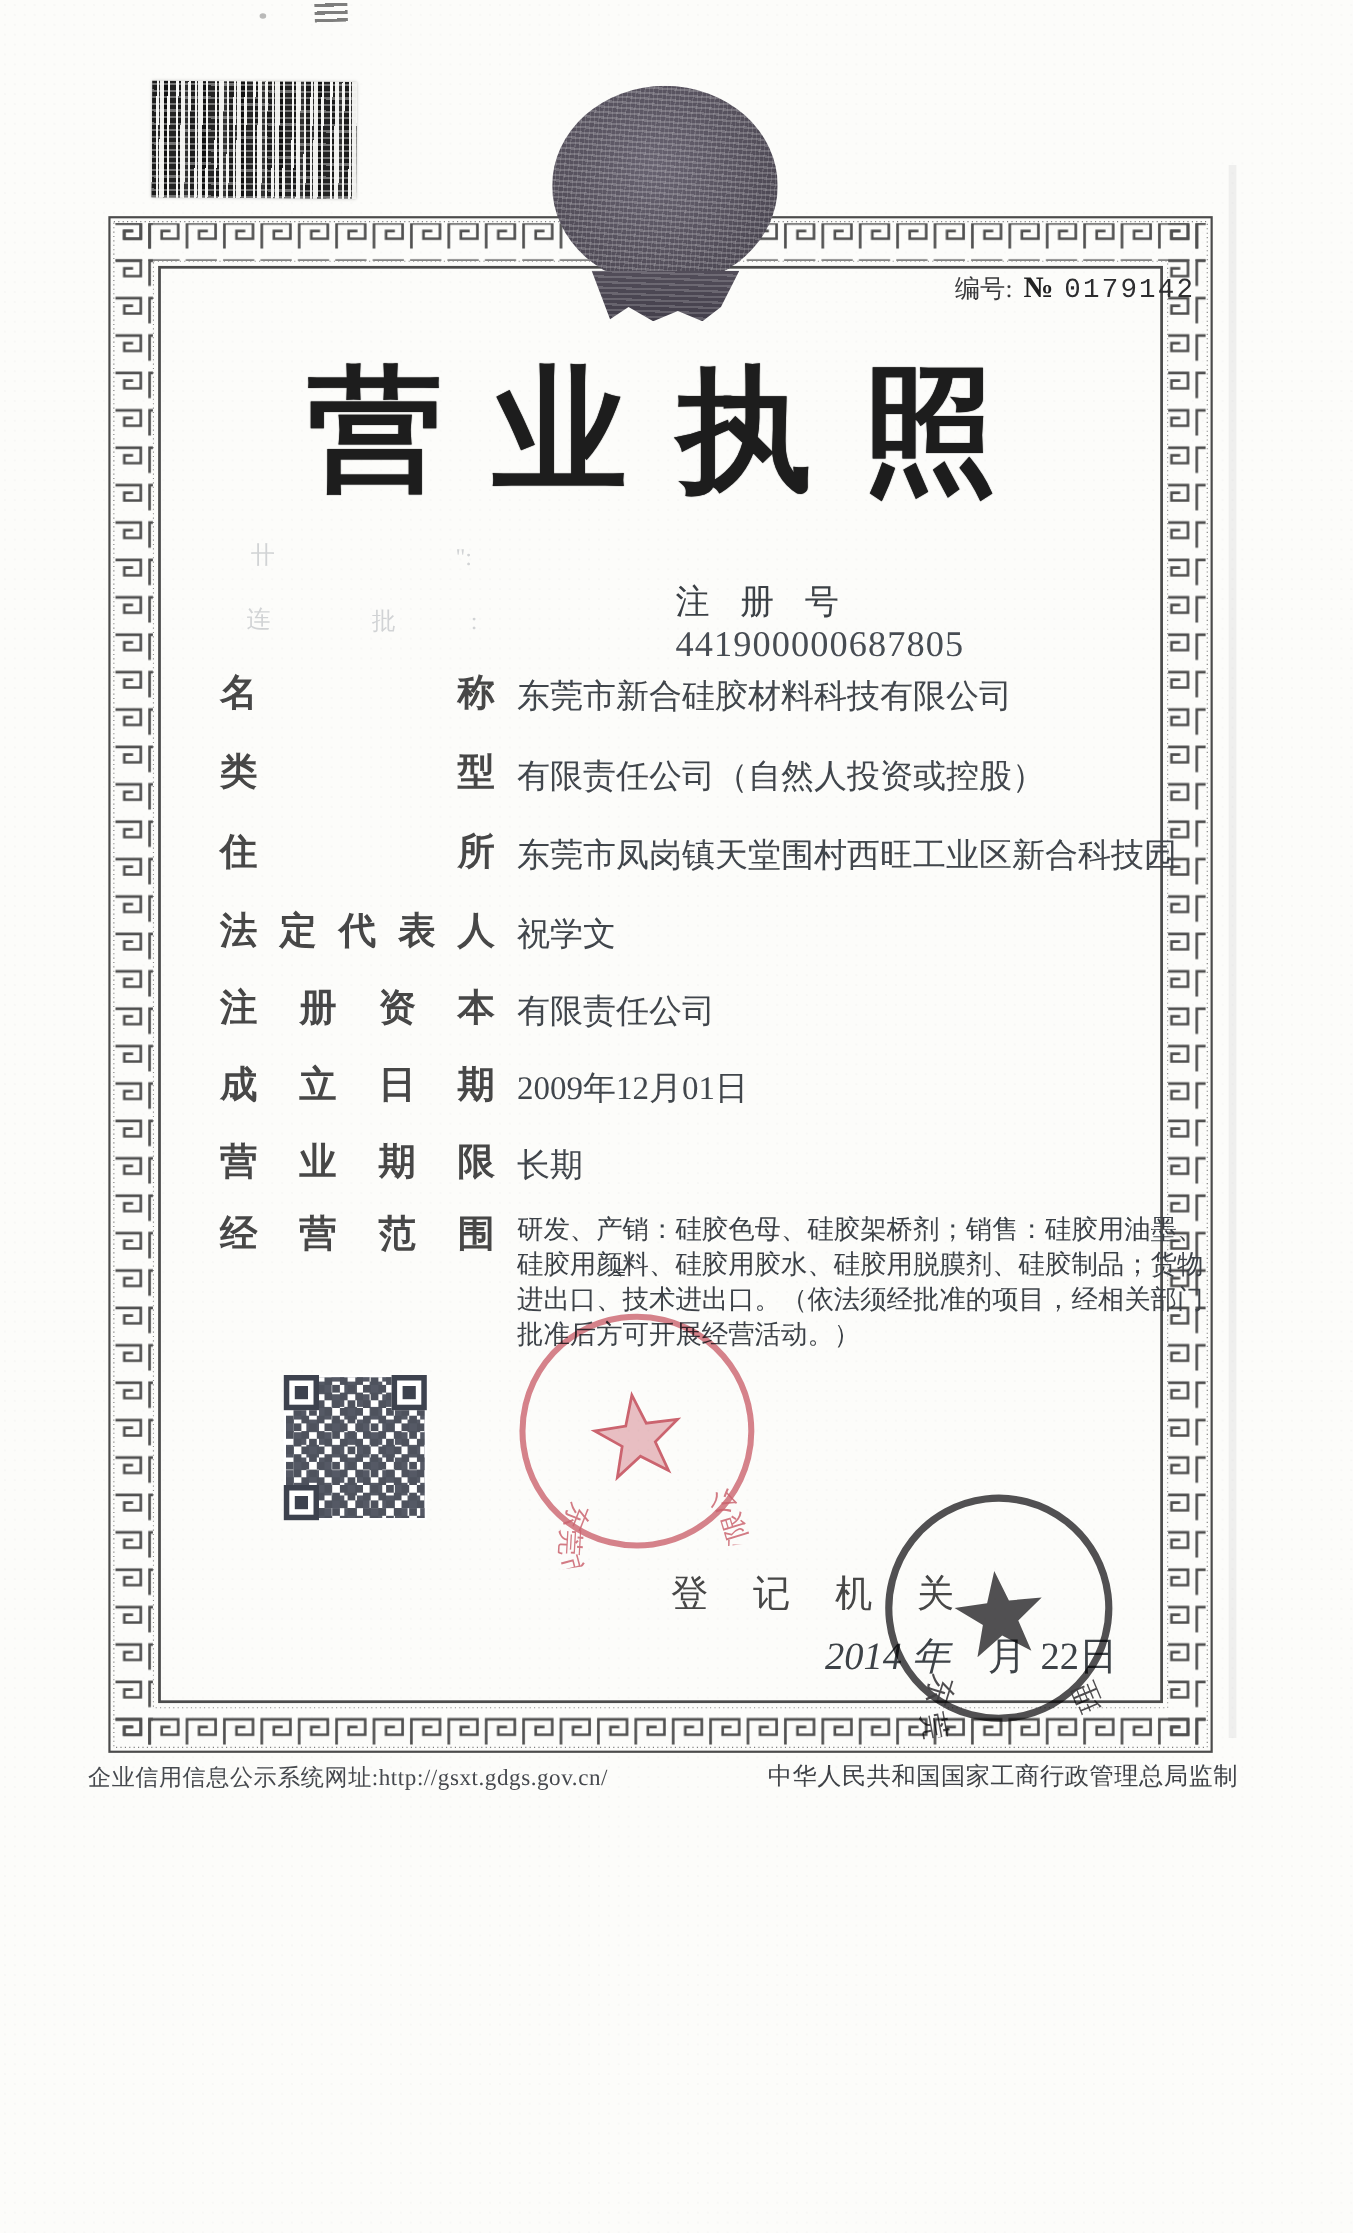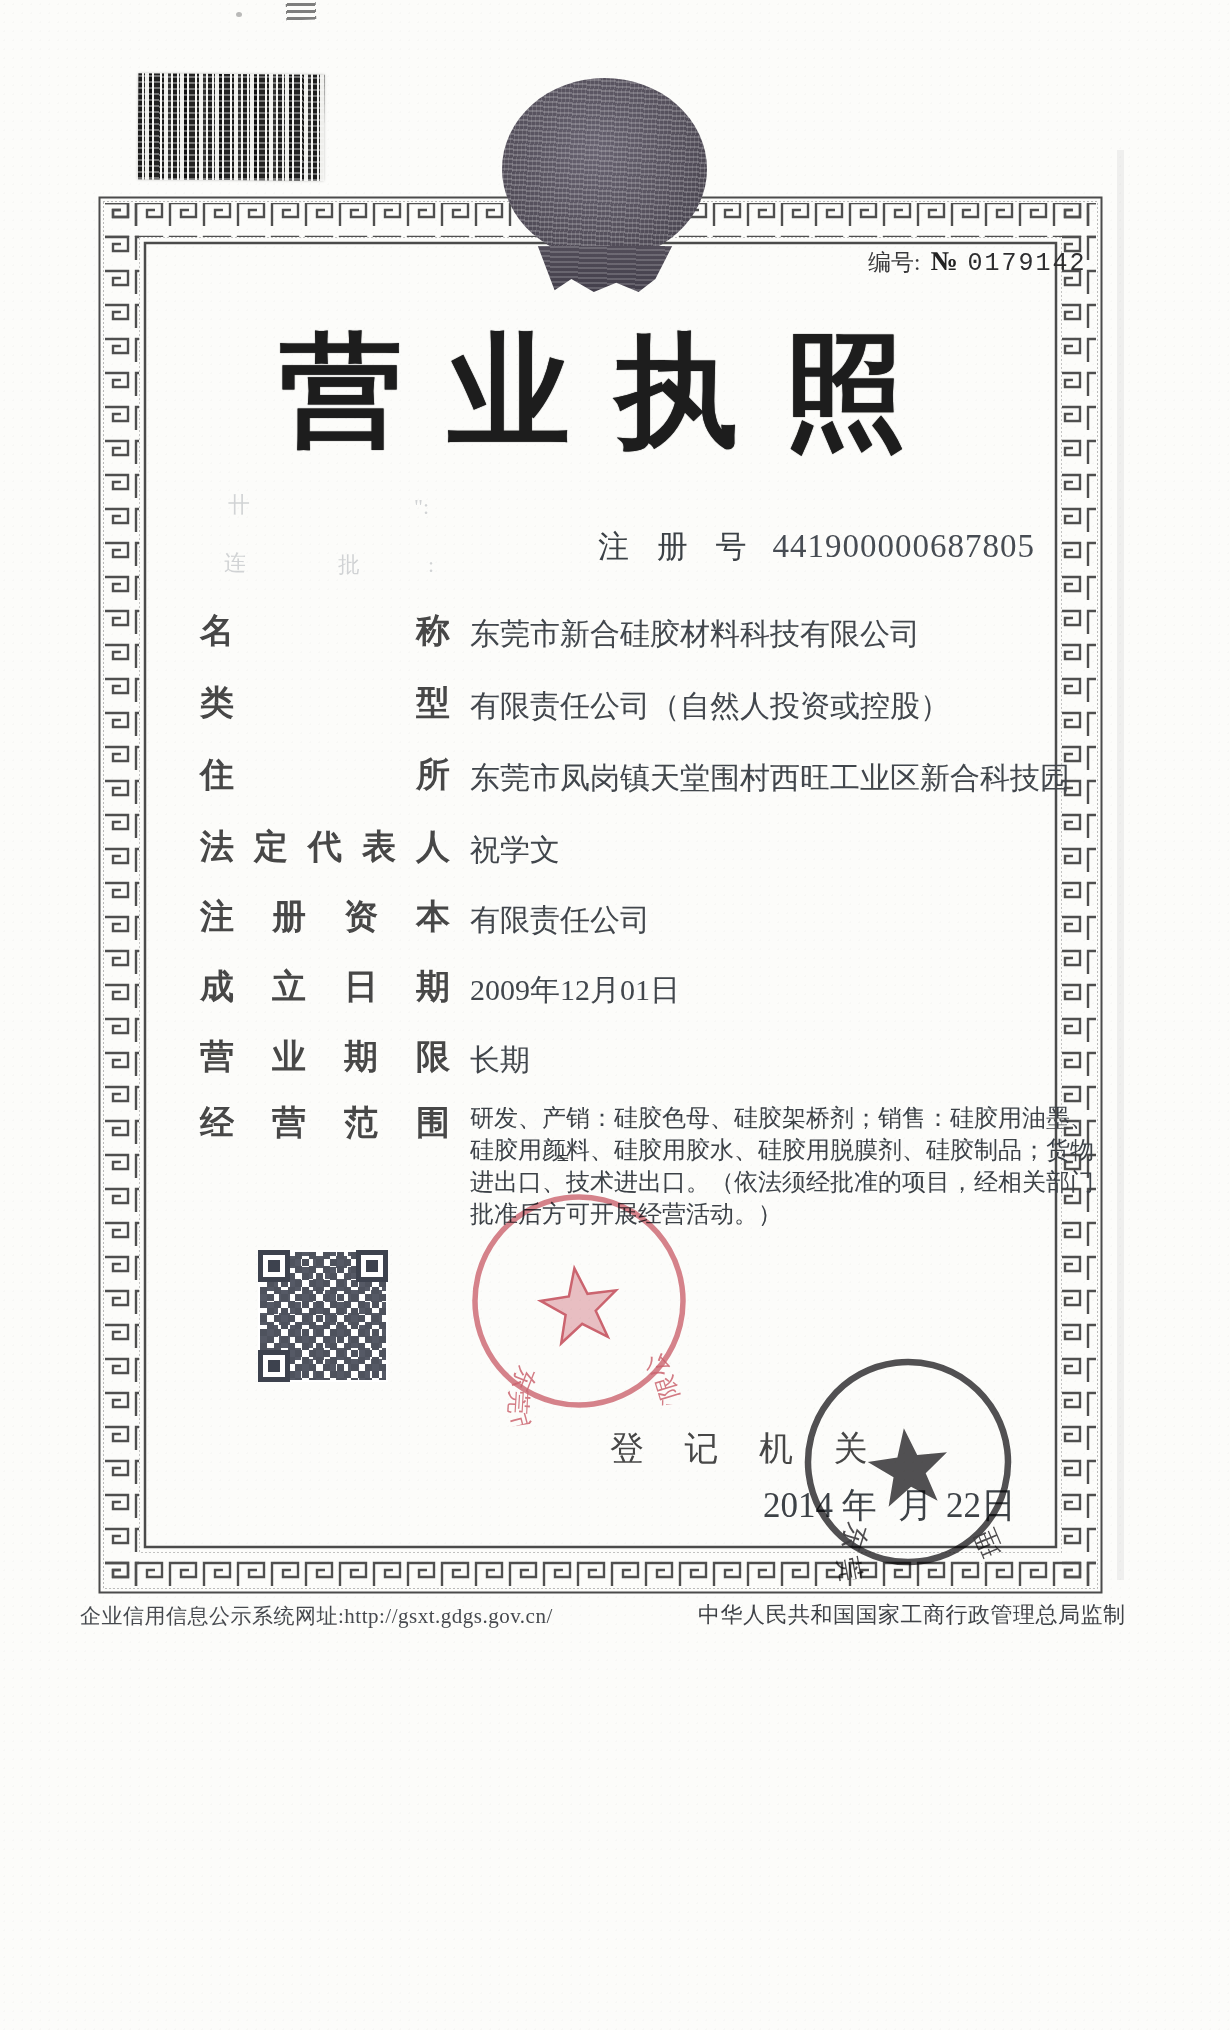--- a/index.html
+++ b/index.html
@@ -64,21 +64,21 @@
   .serial .num{font-size:25px;letter-spacing:2px;color:#2d2d2f;font-family:"Liberation Mono",monospace;text-align:center;}
 
   
   .title{
     left:280px;top:318px;font-size:122px;line-height:1.2;font-weight:900;
     letter-spacing:46px;color:#1d1d1d;font-family:"DejaVu Sans",sans-serif;
     text-shadow:0 0 1px #1d1d1d;white-space:nowrap;z-index:4;
   }
 
   
-  .regline{left:598px;top:526px;display:flex;align-items:baseline;z-index:4;}
+  .regline{left:598px;top:526px;display:flex;align-items:baseline;z-index:4;flex-direction:column;}
   .regline .lbl{font-size:31px;letter-spacing:10px;color:#3c4146;}
   .regline .num{font-size:33px;margin-left:16px;letter-spacing:1px;color:#474c53;font-family:Liberation Serif, serif;}
 
   
   .fields{left:0;top:0;z-index:4;}
   .row{position:absolute;left:200px;width:920px;}
   .field-label{
     display:flex;justify-content:space-between;width:250px;
     font-size:34px;font-weight:600;color:#474747;line-height:1.1;
   }
@@ -87,21 +87,21 @@
     font-size:30px;color:#41464c;line-height:1.15;white-space:nowrap;
   }
   .r0{top:612px;} .r1{top:684px;} .r2{top:756px;} .r3{top:828px;}
   .r4{top:898px;} .r5{top:968px;} .r6{top:1038px;} .r7{top:1104px;}
   .r7 .field-value{top:-2px;font-size:24px;line-height:32px;white-space:normal;color:#3c4147;}
 
   
   .registrar{left:610px;top:1426px;font-size:34px;font-weight:400;letter-spacing:16px;color:#474747;z-index:4;}
   .dateline{left:750px;top:1482px;z-index:4;font-size:35px;color:#3d4247;}
   .dateline span{position:absolute;top:0;white-space:nowrap;}
-  .d-year{left:13px;}
+  .d-year{left:0;font-style:italic;}
   .d-month{left:148px;}
   .d-day{left:196px;}
 
   
   .seal{z-index:5;mix-blend-mode:multiply;}
   .seal-company{left:464px;top:1186px;transform:rotate(-8deg);opacity:.88;}
   .seal-authority{left:798px;top:1352px;transform:rotate(-7deg);opacity:.92;}
 
   
   .qr{left:258px;top:1250px;width:130px;height:132px;background:#fff;z-index:4;}

